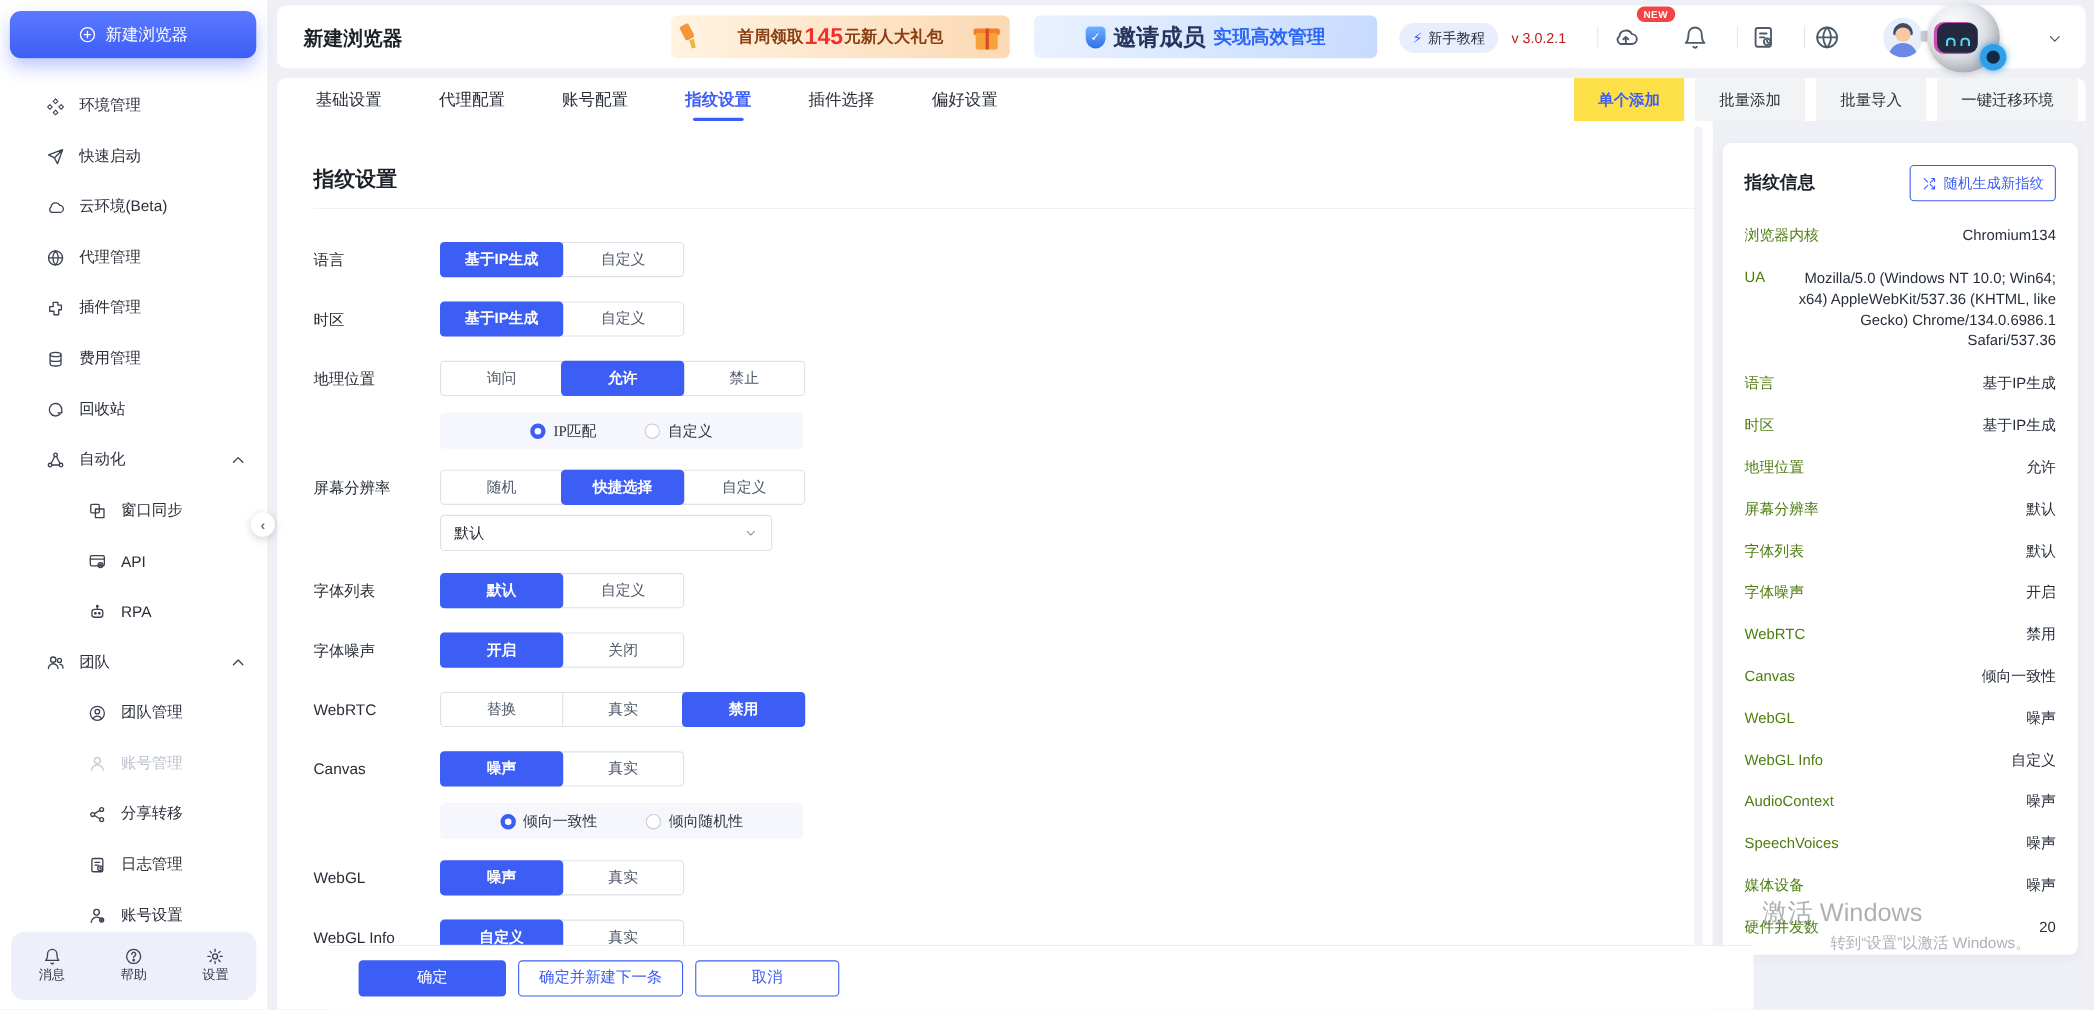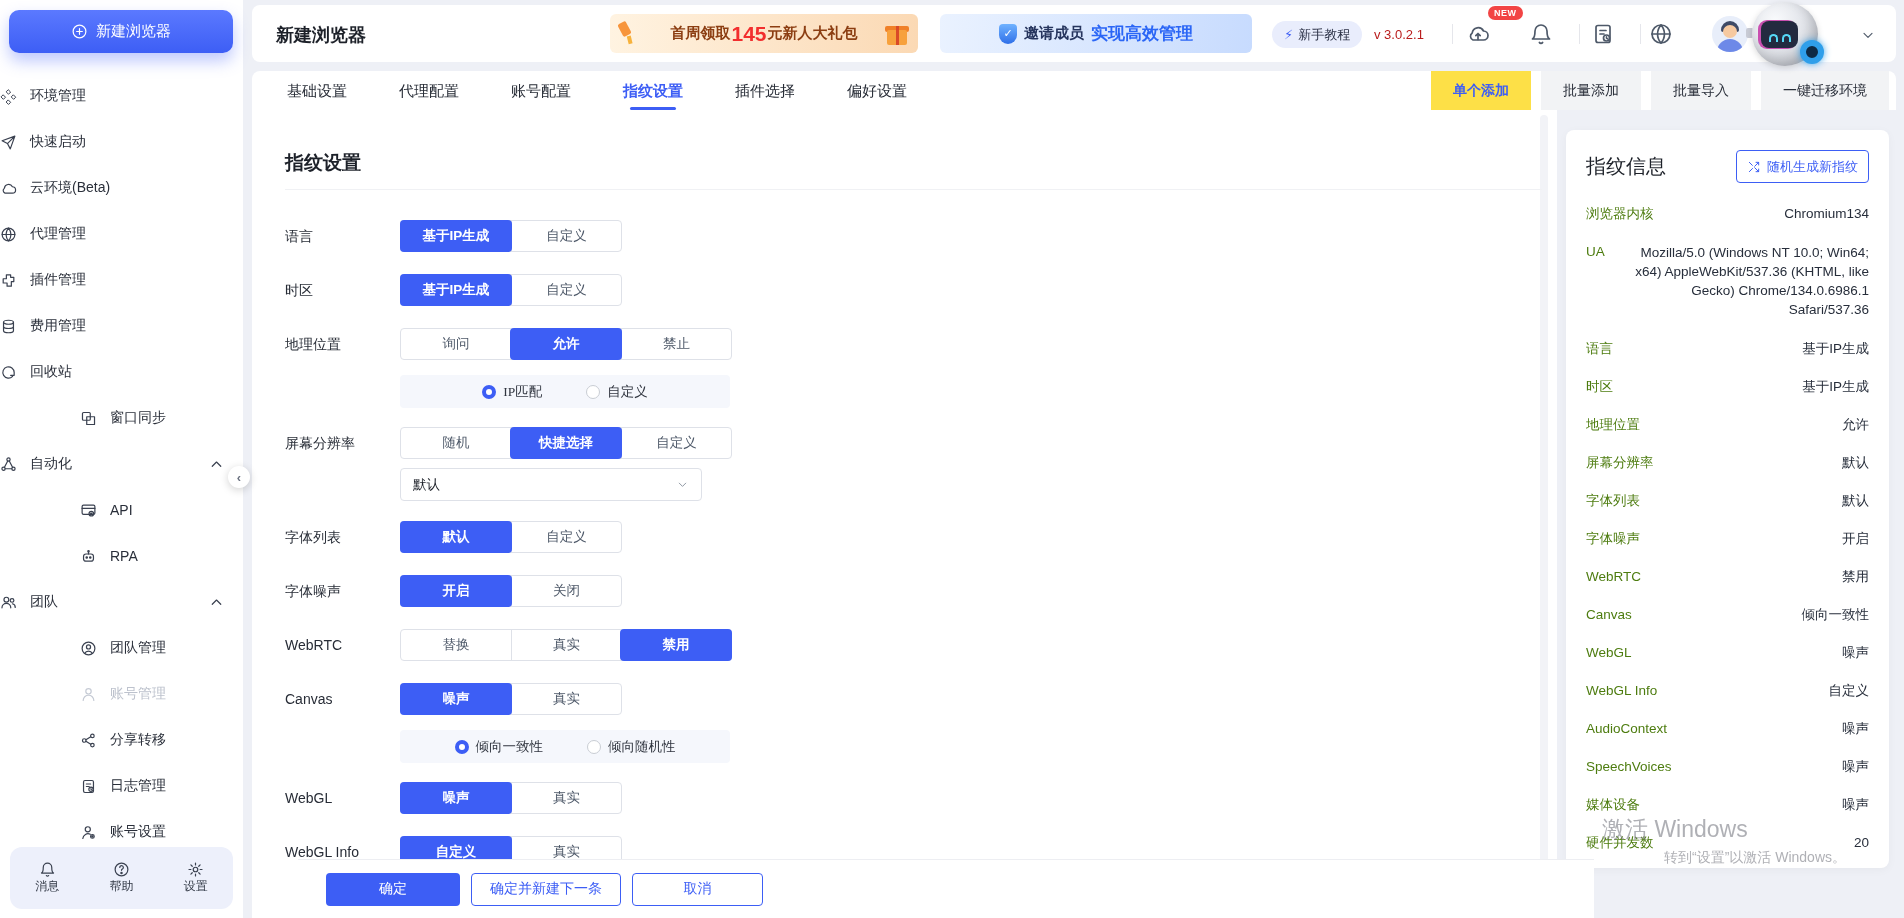--- a/index.html
+++ b/index.html
@@ -9,21 +9,21 @@
   .ic { display:inline-flex; align-items:center; justify-content:center; }
   .ic svg { width:100%; height:100%; display:block; }
 
   
   .sidebar { position:absolute; left:0; top:0; width:243px; height:918px; background:#fff; }
   .new-btn { position:absolute; left:9px; top:10px; width:224px; height:43px; border-radius:10px;
     background:linear-gradient(180deg,#5B79FF,#3D5EF5); box-shadow:0 8px 16px rgba(84,110,250,.38);
     color:#fff; display:flex; align-items:center; justify-content:center; gap:8px; font-size:15px; cursor:pointer; }
   .new-btn .ic { width:17px; height:17px; color:#fff; }
   .nav { position:absolute; left:0; top:73px; right:0; }
-  .nav-item { height:46px; display:flex; align-items:center; gap:13px; font-size:14px; color:#2A2F3A; cursor:pointer; }
+  .nav-item { height:46px; display:flex; align-items:center; padding-left:42px; gap:13px; font-size:14px; color:#2A2F3A; cursor:pointer; }
   .nav-item .ic { width:17px; height:17px; color:#3A4150; flex:0 0 17px; }
   .nav-item.sub { padding-left:80px; }
   .nav-item.disabled { color:#BDC2CD; }
   .nav-item.disabled .ic { color:#C6CBD5; }
   .group-arrow { margin-left:auto; margin-right:18px; width:12px; height:12px; color:#4E5969; }
   .quickbar { position:absolute; left:10px; right:10px; bottom:9px; height:62px; background:#EDF0FB; border-radius:12px; display:flex; }
   .qb-item { flex:1; display:flex; flex-direction:column; align-items:center; justify-content:center; gap:0; font-size:12px; color:#333A47; cursor:pointer; }
   .qb-item .ic { width:17px; height:17px; color:#3A4150; }
   .collapse-handle { position:absolute; left:228px; top:466px; width:22px; height:22px; border-radius:50%; background:#fff;
     box-shadow:0 2px 8px rgba(0,0,0,.18); display:flex; align-items:center; justify-content:center; color:#6B7280; font-size:13px; font-weight:bold; z-index:9; cursor:pointer; }
@@ -38,21 +38,21 @@
   .b1-main { color:#8C3E12; font-weight:bold; font-size:15px; }
   .b1-num { color:#F22E2E; font-size:21px; font-weight:800; margin:0 1px; }
   .gift { position:absolute; right:8px; top:7px; width:26px; height:26px; }
   .gift .box { position:absolute; left:3px; top:9px; width:20px; height:15px; background:#F7A13C; border-radius:2px; }
   .gift .lid { position:absolute; left:1px; top:5px; width:24px; height:6px; background:#F08028; border-radius:2px; }
   .gift .cross { position:absolute; left:12px; top:5px; width:3px; height:19px; background:#D94A28; }
   .banner2 { position:absolute; left:688px; top:9px; width:312px; height:39px; border-radius:6px;
     background:linear-gradient(100deg,#EAF2FF,#C7DBFE); display:flex; align-items:center; justify-content:center; gap:7px; cursor:pointer; }
   .shield { width:18px; height:20px; background:linear-gradient(#6FB2FF,#2F6FE8); border-radius:4px 4px 9px 9px;
     color:#fff; font-size:11px; display:flex; align-items:center; justify-content:center; font-weight:bold; }
-  .b2-pre { color:#26355E; font-weight:700; font-size:15px; }
+  .b2-pre { color:#26355E; font-weight:700; font-size:21px; }
   .b2-em { font-size:17px; font-weight:800; color:#2B66F6; }
   .tutorial { position:absolute; left:1020px; top:16px; height:27px; padding:0 12px; border-radius:14px; background:#E9EDFC;
     display:flex; align-items:center; gap:5px; font-size:13px; color:#2B3146; cursor:pointer; }
   .bolt { color:#3D5EF5; font-size:13px; }
   .version { position:absolute; left:1122px; top:22px; font-size:13px; color:#b91c1c; }
   .hdiv { position:absolute; top:19px; width:1px; height:20px; background:#E5E6EB; }
   .icon-btn { position:absolute; top:17px; width:24px; height:24px; color:#4E5969; cursor:pointer; }
   .new-badge { position:absolute; left:1236px; top:1px; background:#F24444; color:#fff; font-size:9px; font-weight:700;
     padding:2px 6px; border-radius:8px; letter-spacing:.5px; z-index:2; }
   .avatar { position:absolute; left:1460px; top:11px; width:36px; height:36px; border-radius:50%; background:#E8EEFA; overflow:hidden; cursor:pointer; }
@@ -102,21 +102,21 @@
   .dropdown .ic { width:13px; height:13px; color:#86909C; }
   .footer { position:absolute; left:0; top:788px; width:1296px; height:59px; background:#fff; border-top:1px solid #EDEEF2; display:flex; align-items:center; gap:11px; padding-left:28px; z-index:4;margin-left:46px; }
   .btn { height:33px; border-radius:4px; font-size:14px; display:flex; align-items:center; justify-content:center; cursor:pointer; }
   .btn.primary { width:134px; background:#3D5EF5; color:#fff; border:none; }
   .btn.ghost { border:1px solid #3D5EF5; color:#3D5EF5; background:#fff; min-width:131px; padding:0 18px; }
 
   
   .panel { position:absolute; left:1566px; top:130px; width:323px; height:738px; background:#fff; border-radius:8px;
     overflow:hidden; padding:20px 20px 0; box-shadow:0 2px 10px rgba(0,0,0,.04); }
   .panel-head { display:flex; justify-content:space-between; align-items:center; margin-bottom:22px; }
-  .panel-title { font-size:20px; font-weight:400; color:#1D2129; }
+  .panel-title { font-size:16px; font-weight:700; color:#1D2129; }
   .regen { height:33px; border:1px solid #3D5EF5; color:#3D5EF5; border-radius:4px; display:flex; align-items:center; gap:6px; padding:0 10px; font-size:13px; background:#fff; cursor:pointer; }
   .regen .ic { width:14px; height:14px; }
   .prow { display:flex; justify-content:space-between; align-items:flex-start; margin-bottom:21px; font-size:13.5px; line-height:17px; }
   .prow:first-of-type { margin-top:6px; }
   .plabel { color:#4d7c0f; white-space:nowrap; margin-right:14px; }
   .pval { color:#272E3B; text-align:right; word-break:break-word; }
   .prow.ua .pval { line-height:19px; }
 
   
   .wm1 { position:absolute; left:1602px; top:814px; font-size:23px; color:rgba(126,128,136,.62); z-index:8; pointer-events:none; }
@@ -189,44 +189,44 @@
           <span>费用管理</span>
         </div>
         <div class="nav-item">
           <span class="ic">
             <svg viewBox="0 0 24 24" fill="none" stroke="currentColor" stroke-width="1.7" stroke-linecap="round" stroke-linejoin="round">
               <path d="M20 12a8 8 0 10-2.2 5.5M20 11v5h-5"></path>
             </svg>
           </span>
           <span>回收站</span>
         </div>
-        <div class="nav-item sub">
-          <span class="ic">
-            <svg viewBox="0 0 24 24" fill="none" stroke="currentColor" stroke-width="1.7" stroke-linecap="round" stroke-linejoin="round">
-              <rect x="3.5" y="3.5" width="11" height="11" rx="1.5"></rect>
-              <path d="M9.5 9.5h11v11h-11z"></path>
-            </svg>
-          </span>
-          <span>窗口同步</span>
-        </div>
         <div class="nav-item">
           <span class="ic">
             <svg viewBox="0 0 24 24" fill="none" stroke="currentColor" stroke-width="1.7" stroke-linecap="round" stroke-linejoin="round">
               <circle cx="12" cy="5" r="2.3"></circle>
               <circle cx="5" cy="18" r="2.3"></circle>
               <circle cx="19" cy="18" r="2.3"></circle>
               <path d="M10.9 7l-4.6 9M13.1 7l4.6 9M7.3 18h9.4"></path>
             </svg>
           </span>
           <span>自动化</span>
           <span class="ic group-arrow">
             <svg viewBox="0 0 24 24" fill="none" stroke="currentColor" stroke-width="1.7" stroke-linecap="round" stroke-linejoin="round">
               <path d="M6 14.5l6-6 6 6"></path>
             </svg>
           </span>
+        </div>
+        <div class="nav-item sub">
+          <span class="ic">
+            <svg viewBox="0 0 24 24" fill="none" stroke="currentColor" stroke-width="1.7" stroke-linecap="round" stroke-linejoin="round">
+              <rect x="3.5" y="3.5" width="11" height="11" rx="1.5"></rect>
+              <path d="M9.5 9.5h11v11h-11z"></path>
+            </svg>
+          </span>
+          <span>窗口同步</span>
         </div>
         <div class="nav-item sub">
           <span class="ic">
             <svg viewBox="0 0 24 24" fill="none" stroke="currentColor" stroke-width="1.7" stroke-linecap="round" stroke-linejoin="round">
               <rect x="3" y="4.5" width="18" height="13" rx="2"></rect>
               <path d="M3 9h18"></path>
               <circle cx="16" cy="16.5" r="3.2"></circle>
               <circle cx="16" cy="16.5" r="1" fill="currentColor"></circle>
             </svg>
           </span>

